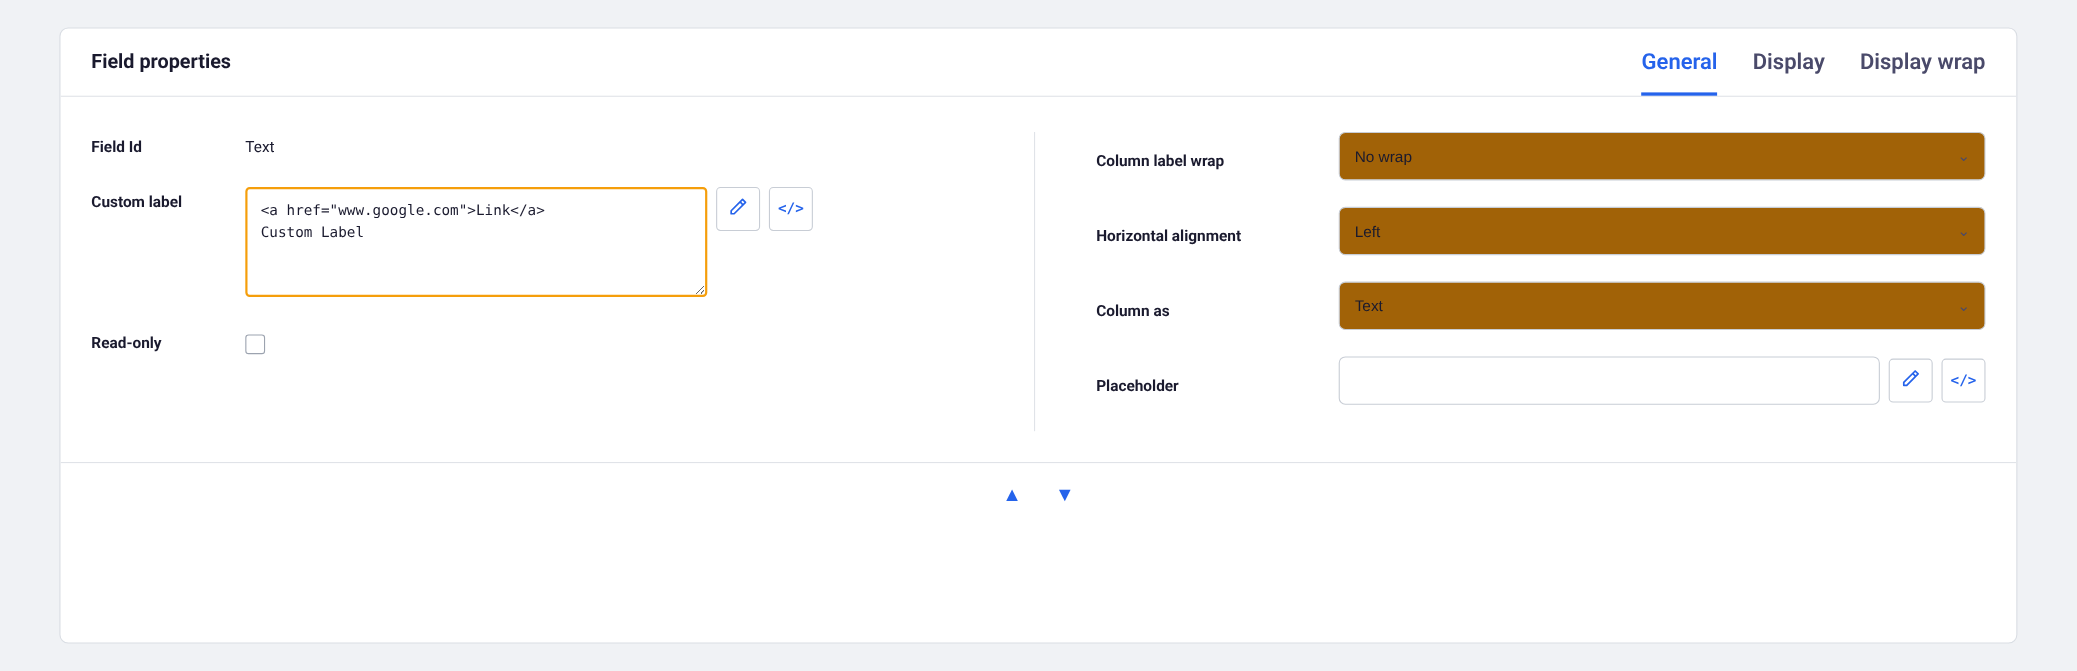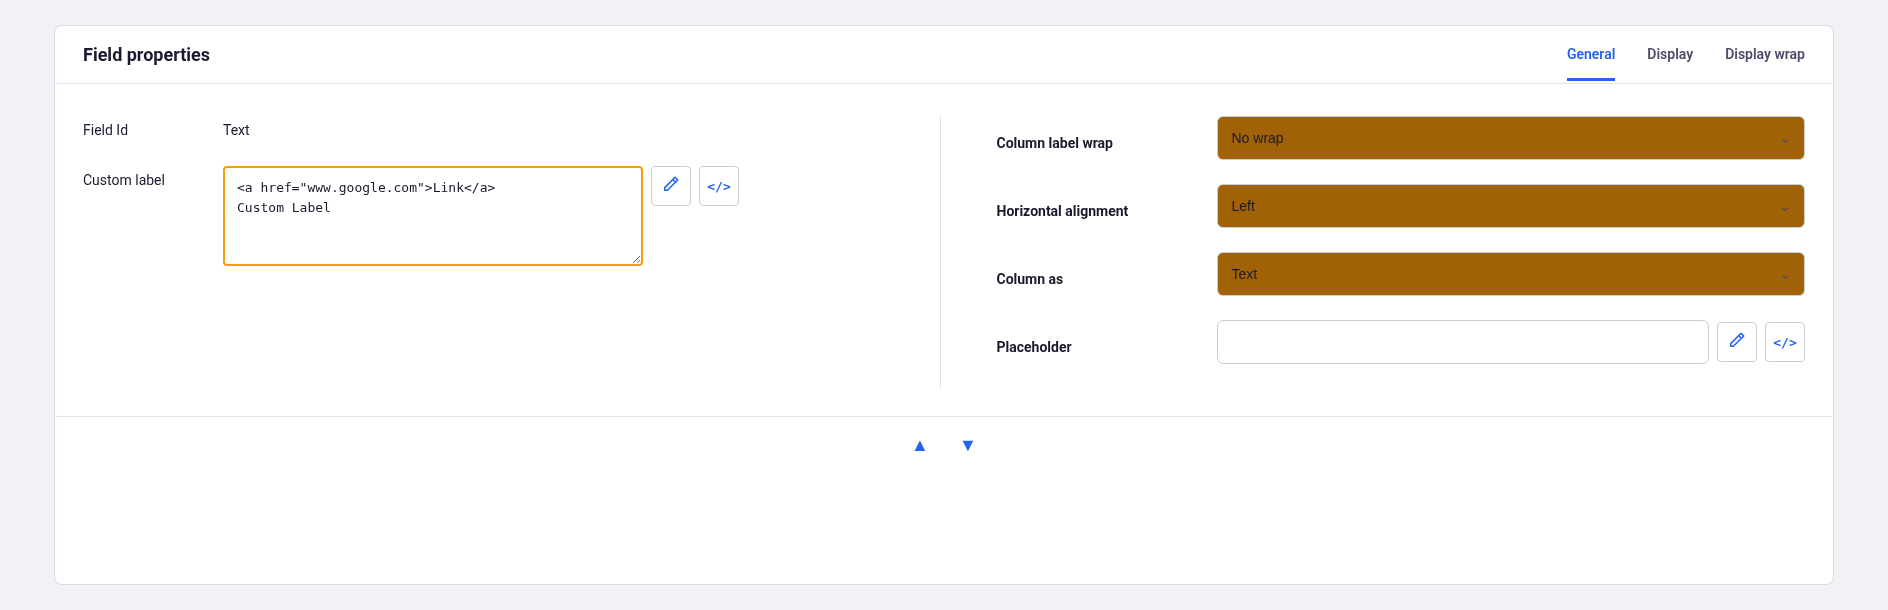--- a/index.html
+++ b/index.html
@@ -40,21 +40,21 @@
       color: #1a1a2e;
       padding-bottom: 18px;
     }
 
     .tabs {
       display: flex;
       gap: 32px;
     }
 
     .tab {
-      font-size: 14px;
+      font-size: 20px;
       font-weight: 600;
       color: #4a4a6a;
       padding-bottom: 16px;
       cursor: pointer;
       border-bottom: 3px solid transparent;
       text-decoration: none;
     }
 
     .tab.active {
       color: #2563eb;
@@ -80,21 +80,21 @@
 
     .field-row {
       display: flex;
       align-items: flex-start;
       margin-bottom: 28px;
       gap: 0;
     }
 
     .field-label {
       font-size: 14px;
-      font-weight: 400;
+      font-weight: 700;
       color: #1a1a2e;
       width: 140px;
       min-width: 140px;
       padding-top: 6px;
     }
 
     .field-value {
       font-size: 14px;
       color: #1a1a2e;
       padding-top: 6px;
@@ -263,20 +263,24 @@
                 <path d="M12 5l3 3" stroke="#2563eb" stroke-width="1.7"></path>
               </svg>
             </span>
           </button>
           <button class="icon-btn" title="Code">
             <span style="color:#2563eb; font-size:13px; font-weight:700; font-family:monospace;">&lt;/&gt;</span>
           </button>
         </div>
       </div>
 
+      <div class="field-row">
+        <div class="field-label">Read-only</div>
+        <div class="checkbox-wrapper"></div>
+      </div>
 
     </div>
 
     <div class="right-section">
 
       <div class="right-field-row">
         <div class="right-field-label">Column label wrap</div>
         <div class="select-wrapper">
           <select class="select-control">
             <option>No wrap</option>

